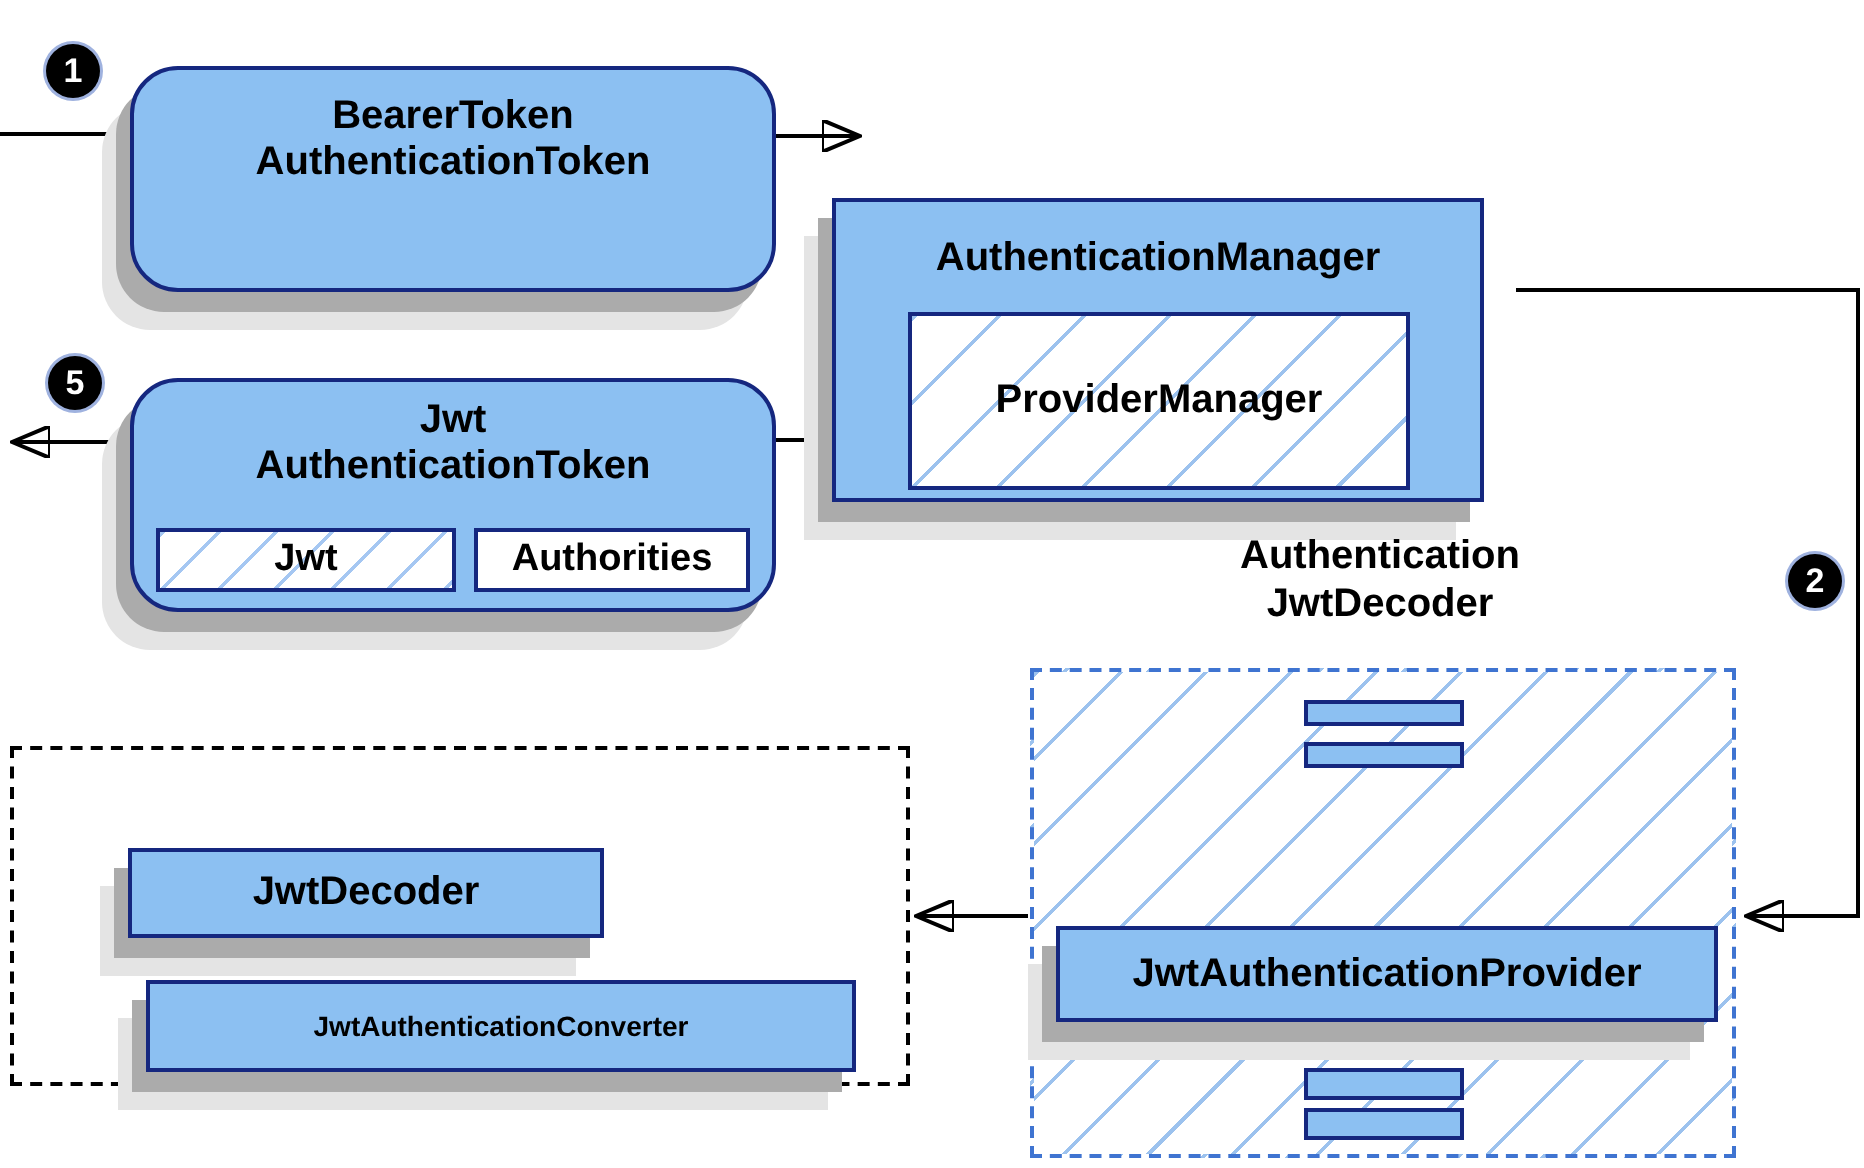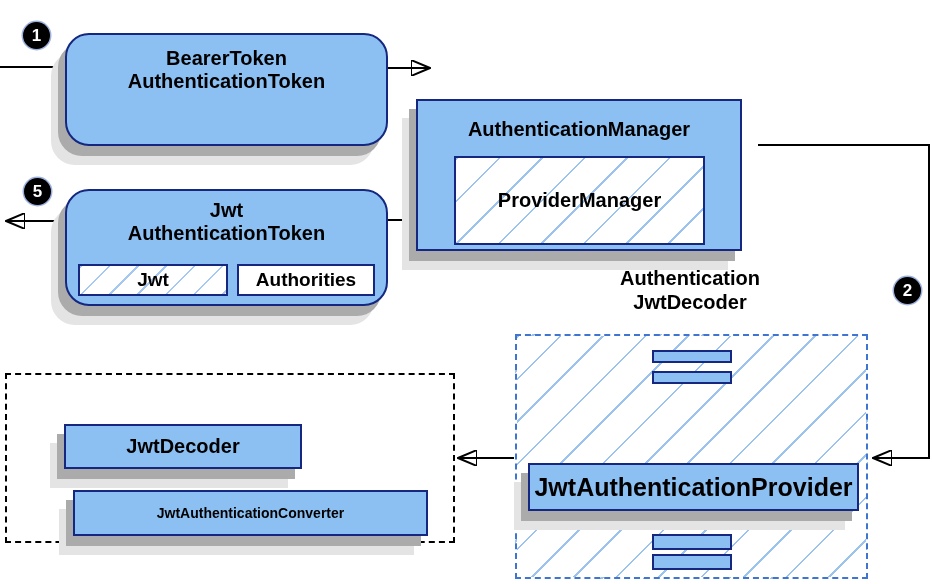--- a/index.html
+++ b/index.html
@@ -122,21 +122,21 @@
     <span style="display:block;">JwtDecoder</span>
   </div>
 
   <div class="group-blue hatch-wide" style="left:515px;top:334px;width:353px;height:245px;"></div>
 
   <div class="mini" style="left:652px;top:350px;width:80px;height:13px;"></div>
   <div class="mini" style="left:652px;top:371px;width:80px;height:13px;"></div>
   <div class="mini" style="left:652px;top:534px;width:80px;height:16px;"></div>
   <div class="mini" style="left:652px;top:554px;width:80px;height:16px;"></div>
 
-  <div class="node shadowed center-label" style="left:528px;top:434px;width:331px;height:48px;font-size:25px;">
+  <div class="node shadowed center-label" style="left:528px;top:434px;width:331px;height:48px;font-size:20px;">
     <span>JwtAuthenticationProvider</span>
   </div>
 
   <div class="group-black" style="left:5px;top:373px;width:450px;height:170px;"></div>
 
   <div class="node shadowed center-label" style="left:64px;top:395px;width:238px;height:45px;font-size:20px;">
     <span>JwtDecoder</span>
   </div>
 
   <div class="node shadowed center-label" style="left:73px;top:461px;width:355px;height:46px;font-size:14px;">

